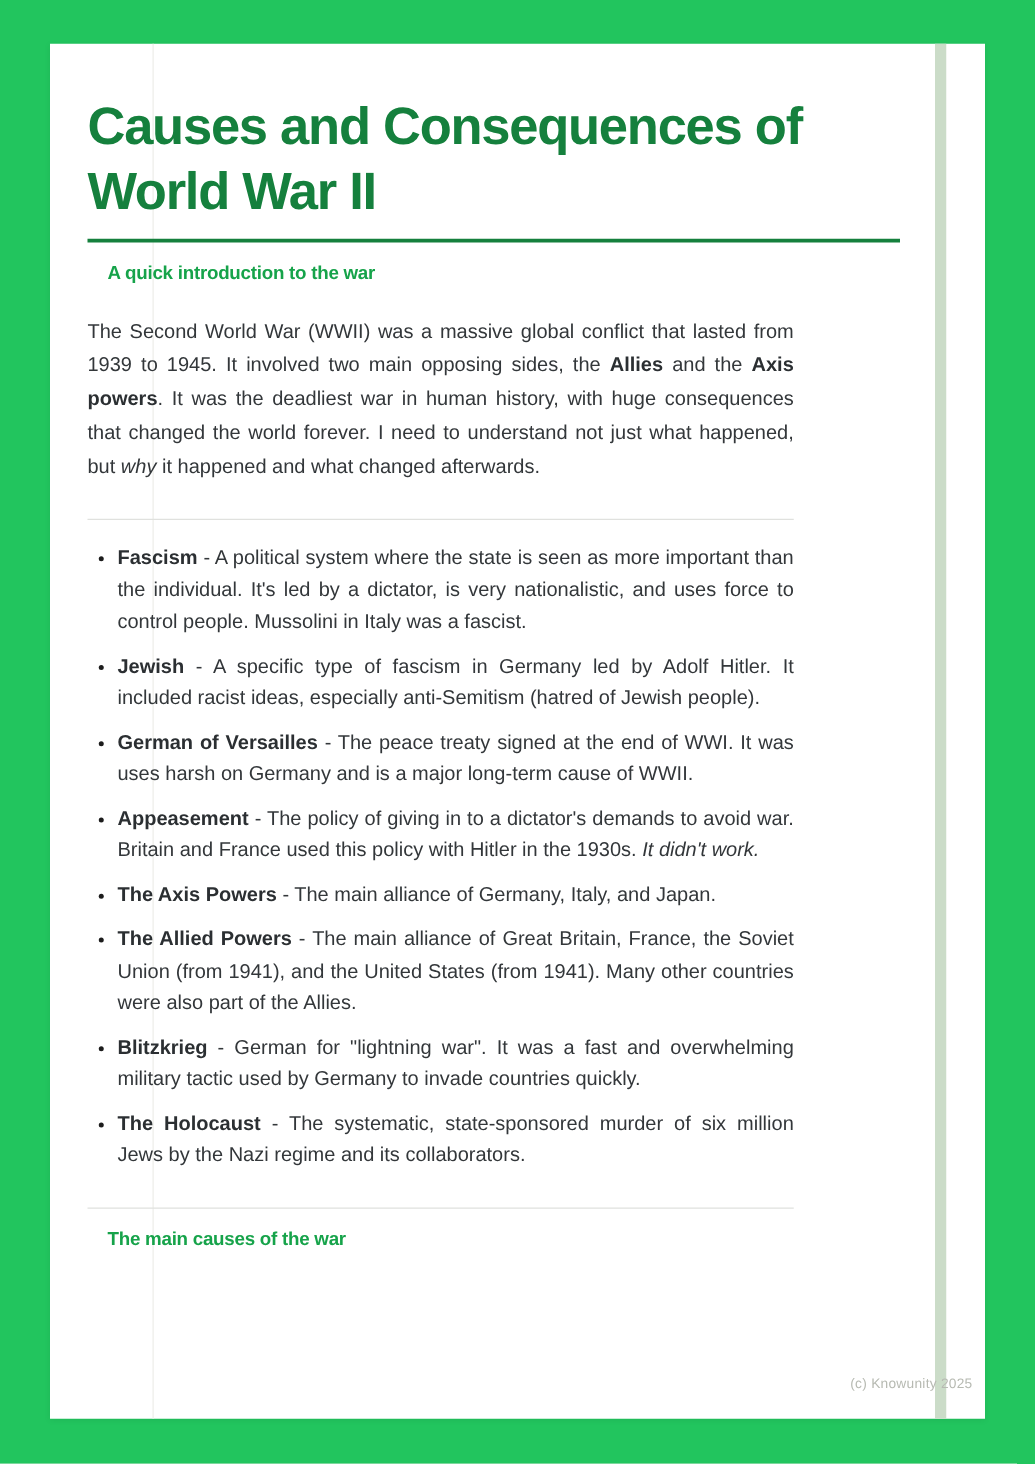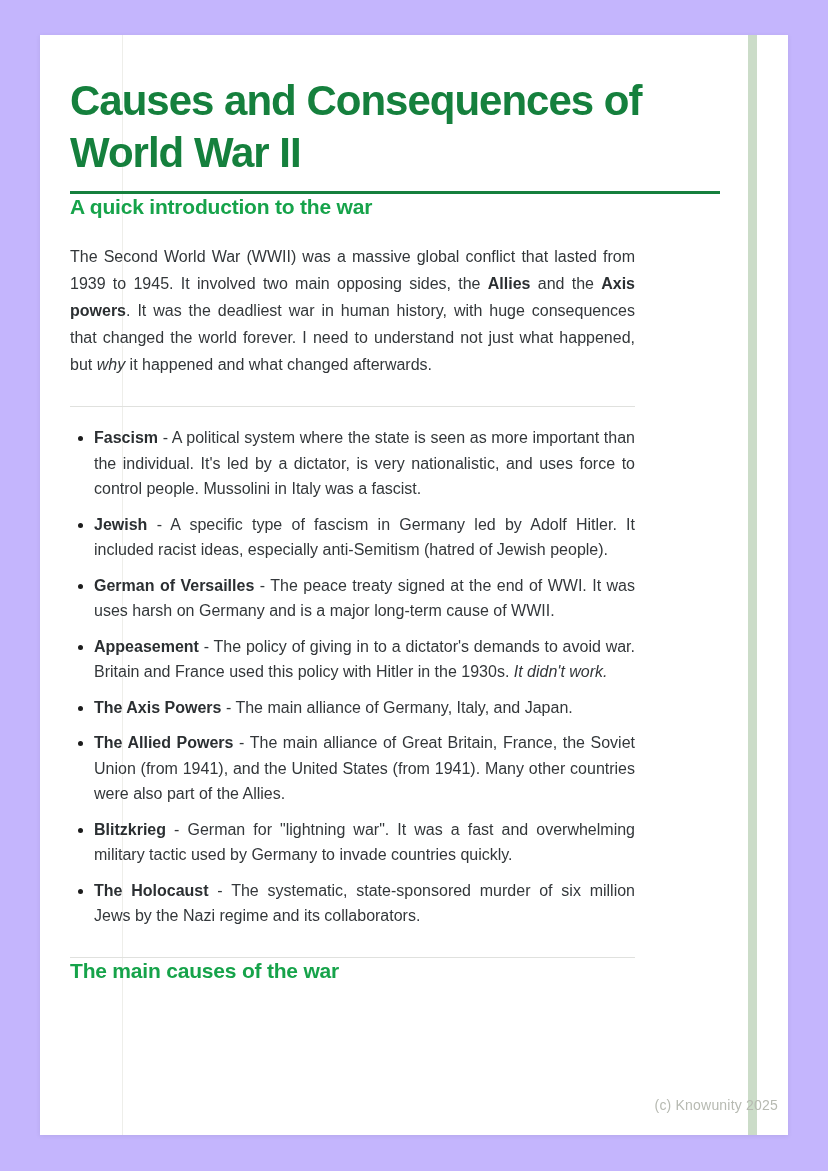--- a/index.html
+++ b/index.html
@@ -5,21 +5,21 @@
   html, body {
     margin: 0;
     padding: 0;
     background: #eff1ec;
     font-family: "Liberation Sans", sans-serif;
   }
   .viewport {
     position: relative;
     width: 828px;
     height: 1171px;
-    background: #c4b5fd;
+    background: #22c55e;
     overflow: hidden;
   }
   .card {
     position: absolute;
     left: 40px;
     top: 35px;
     width: 748px;
     height: 1100px;
     background: #ffffff;
     box-shadow: 0 1px 5px rgba(0,0,0,0.08);
@@ -56,22 +56,22 @@
     color: #15803d;
   }
   .title-rule {
     border: none;
     margin: 12px 0 0 0;
     width: 650px;
     height: 3px;
     background: #15803d;
   }
   h2.section-heading {
-    margin: 0;
-    font-size: 21px;
+    margin: 16px;
+    font-size: 15px;
     line-height: 1.2;
     font-weight: 700;
     color: #16a34a;
     letter-spacing: -0.2px;
   }
   .mt-intro-heading { margin-top: 40px; }
   .mt-keyterms-heading { margin-top: 30px; }
   .mt-causes-heading { margin-top: 28px; }
   p.body-text {
     margin: 24px 0 0 0;
@@ -100,21 +100,21 @@
   ul.terms-list li::marker {
     color: #1c1c1c;
     font-size: 15px;
   }
   strong { font-weight: 700; color: #2b2f32; }
   em { font-style: italic; }
   .footer-credit {
     position: absolute;
     right: 10px;
     bottom: 22px;
-    font-size: 14px;
+    font-size: 11px;
     color: #b7bab2;
     letter-spacing: 0.2px;
   }
 </style>
 </head>
 <body>
 
 <div class="viewport">
   <div class="card">
     <div class="margin-line"></div>

